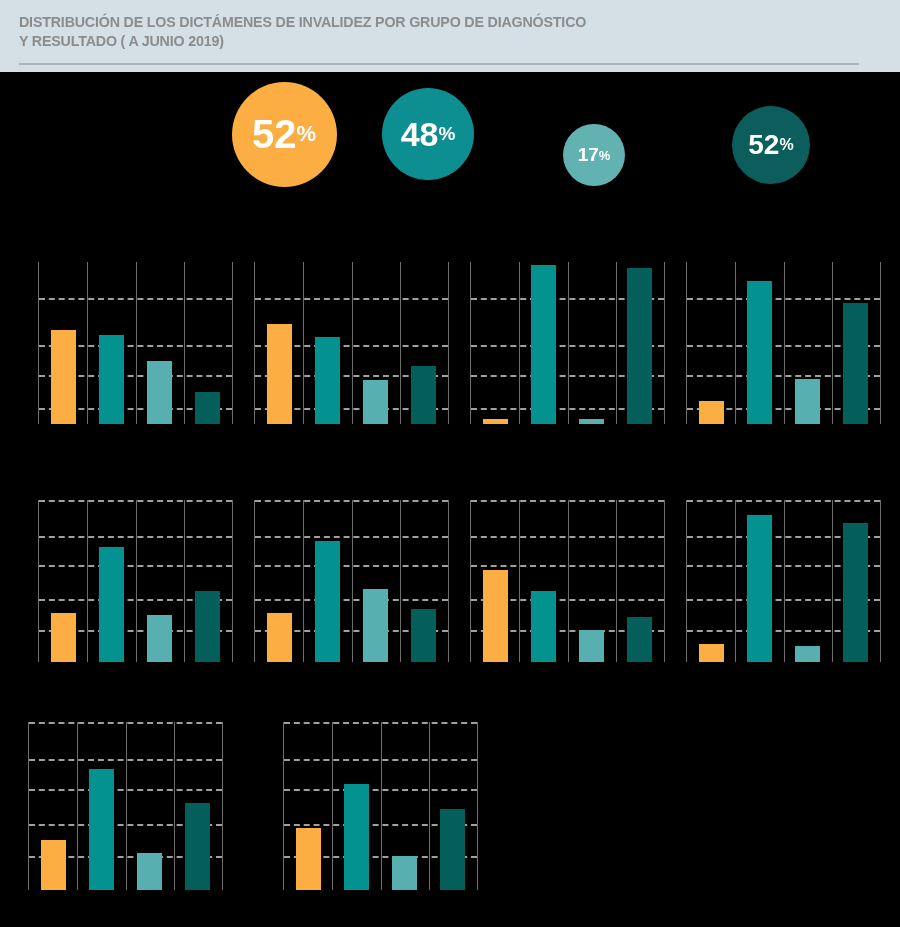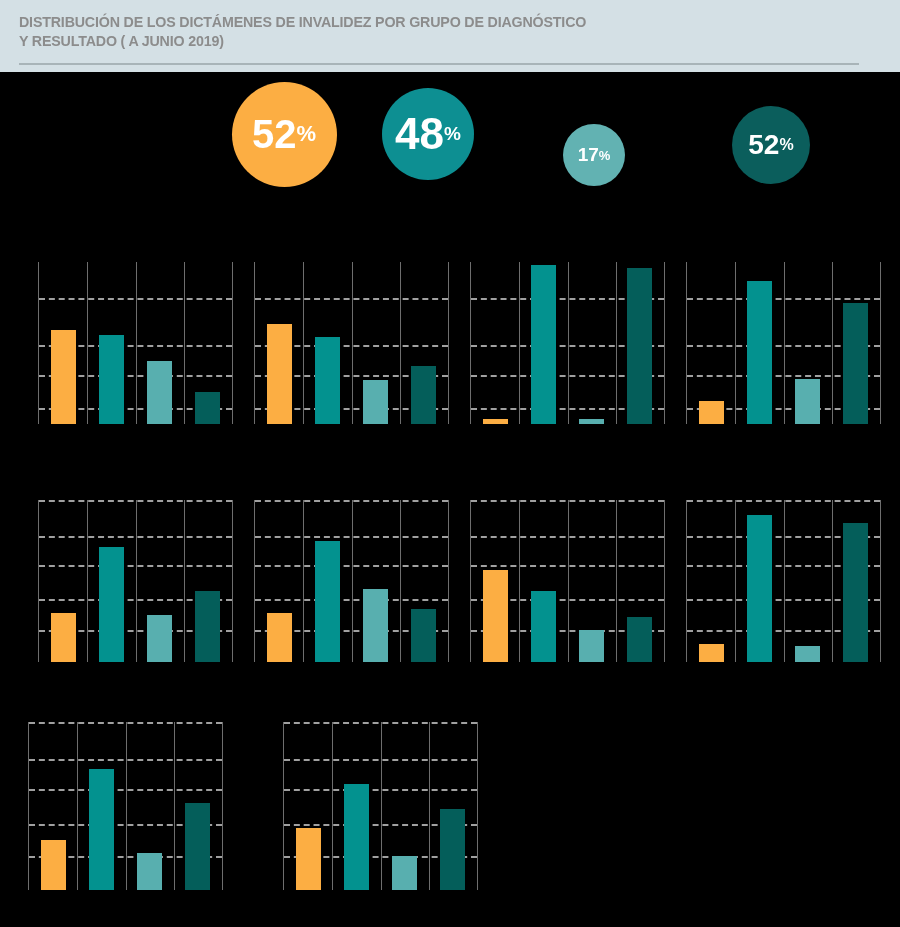--- a/index.html
+++ b/index.html
@@ -75,21 +75,21 @@
 Y RESULTADO ( A JUNIO 2019)</div>
   <div id="header-rule"></div>
 </div>
 
 <div id="kpi-row">
     <div class="kpi-circle" style="width: 105px; height: 105px; left: 231.5px; top: 9.5px; background: rgb(252, 174, 67);">
       <span class="kpi-value" style="font-size: 40px;">52</span>
       <span class="kpi-pct" style="font-size: 22px;">%</span>
     </div>
     <div class="kpi-circle" style="width: 92px; height: 92px; left: 382px; top: 16px; background: rgb(13, 143, 146);">
-      <span class="kpi-value" style="font-size: 44px;">48</span>
+      <span class="kpi-value" style="font-size: 34px;">48</span>
       <span class="kpi-pct" style="font-size: 19px;">%</span>
     </div>
     <div class="kpi-circle" style="width: 62px; height: 62px; left: 563px; top: 52px; background: rgb(98, 178, 178);">
       <span class="kpi-value" style="font-size: 19px;">17</span>
       <span class="kpi-pct" style="font-size: 13px;">%</span>
     </div>
     <div class="kpi-circle" style="width: 78px; height: 78px; left: 732px; top: 34px; background: rgb(11, 94, 92);">
       <span class="kpi-value" style="font-size: 28px;">52</span>
       <span class="kpi-pct" style="font-size: 16px;">%</span>
     </div>

